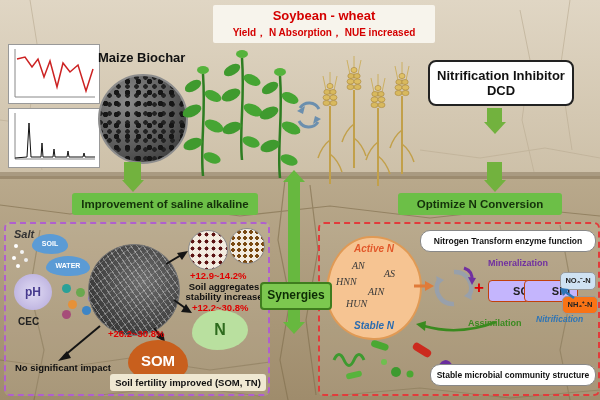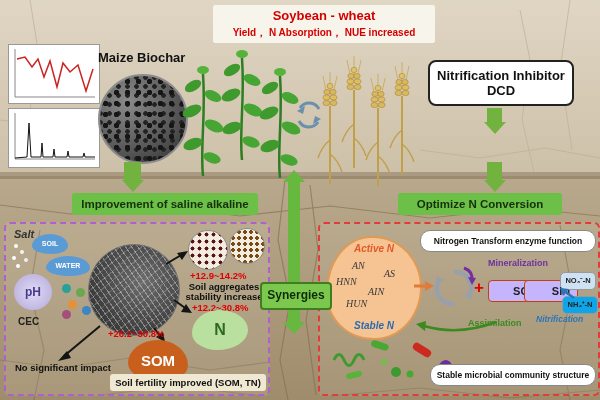--- a/index.html
+++ b/index.html
@@ -275,21 +275,21 @@
     <svg class="abs" style="left:94px;top:56px" width="20" height="12" viewBox="0 0 20 12">
       <line x1="0" y1="6" x2="13" y2="6" stroke="#e07b39" stroke-width="3"></line>
       <polygon points="20,6 11,1 11,11" fill="#e07b39"></polygon>
     </svg>
 
     <div class="abs lbl-min">Mineralization</div>
     <div class="abs lbl-plus">+</div>
     <div class="obox" style="left:168px;top:56px;width:32px;height:20px;line-height:20px">SON</div>
     <div class="obox" style="left:204px;top:56px;width:32px;height:20px;line-height:20px">SIN</div>
     <div class="nbox" style="left:240px;top:48px;width:34px;height:16px;line-height:16px;background:#cfe2f3">NO₃⁻-N</div>
-    <div class="nbox" style="left:242px;top:72px;width:34px;height:16px;line-height:16px;background:#0ea5e9">NH₄⁺-N</div>
+    <div class="nbox" style="left:242px;top:72px;width:34px;height:16px;line-height:16px;background:#f97316">NH₄⁺-N</div>
 
     <svg class="abs" style="left:236px;top:62px" width="22" height="14" viewBox="0 0 22 14">
       <line x1="18" y1="12" x2="8" y2="5" stroke="#2e75b6" stroke-width="2.5"></line>
       <polygon points="4,2 13,3 7,10" fill="#2e75b6"></polygon>
     </svg>
     <div class="abs lbl-nitr">Nitrification</div>
 
     <svg class="abs" style="left:94px;top:92px" width="86" height="20" viewBox="0 0 86 20">
       <path d="M82,6 Q45,20 10,10" fill="none" stroke="#3a8a1f" stroke-width="2.5"></path>
       <polygon points="2,8 12,5 11,15" fill="#3a8a1f"></polygon>

